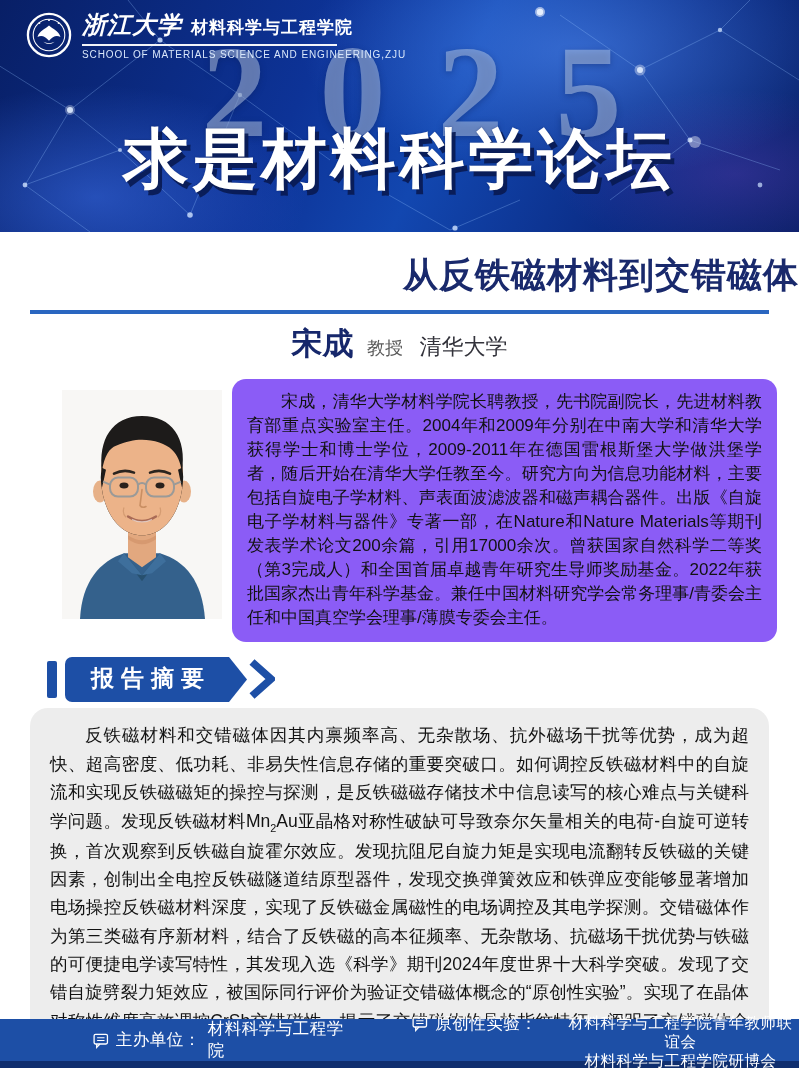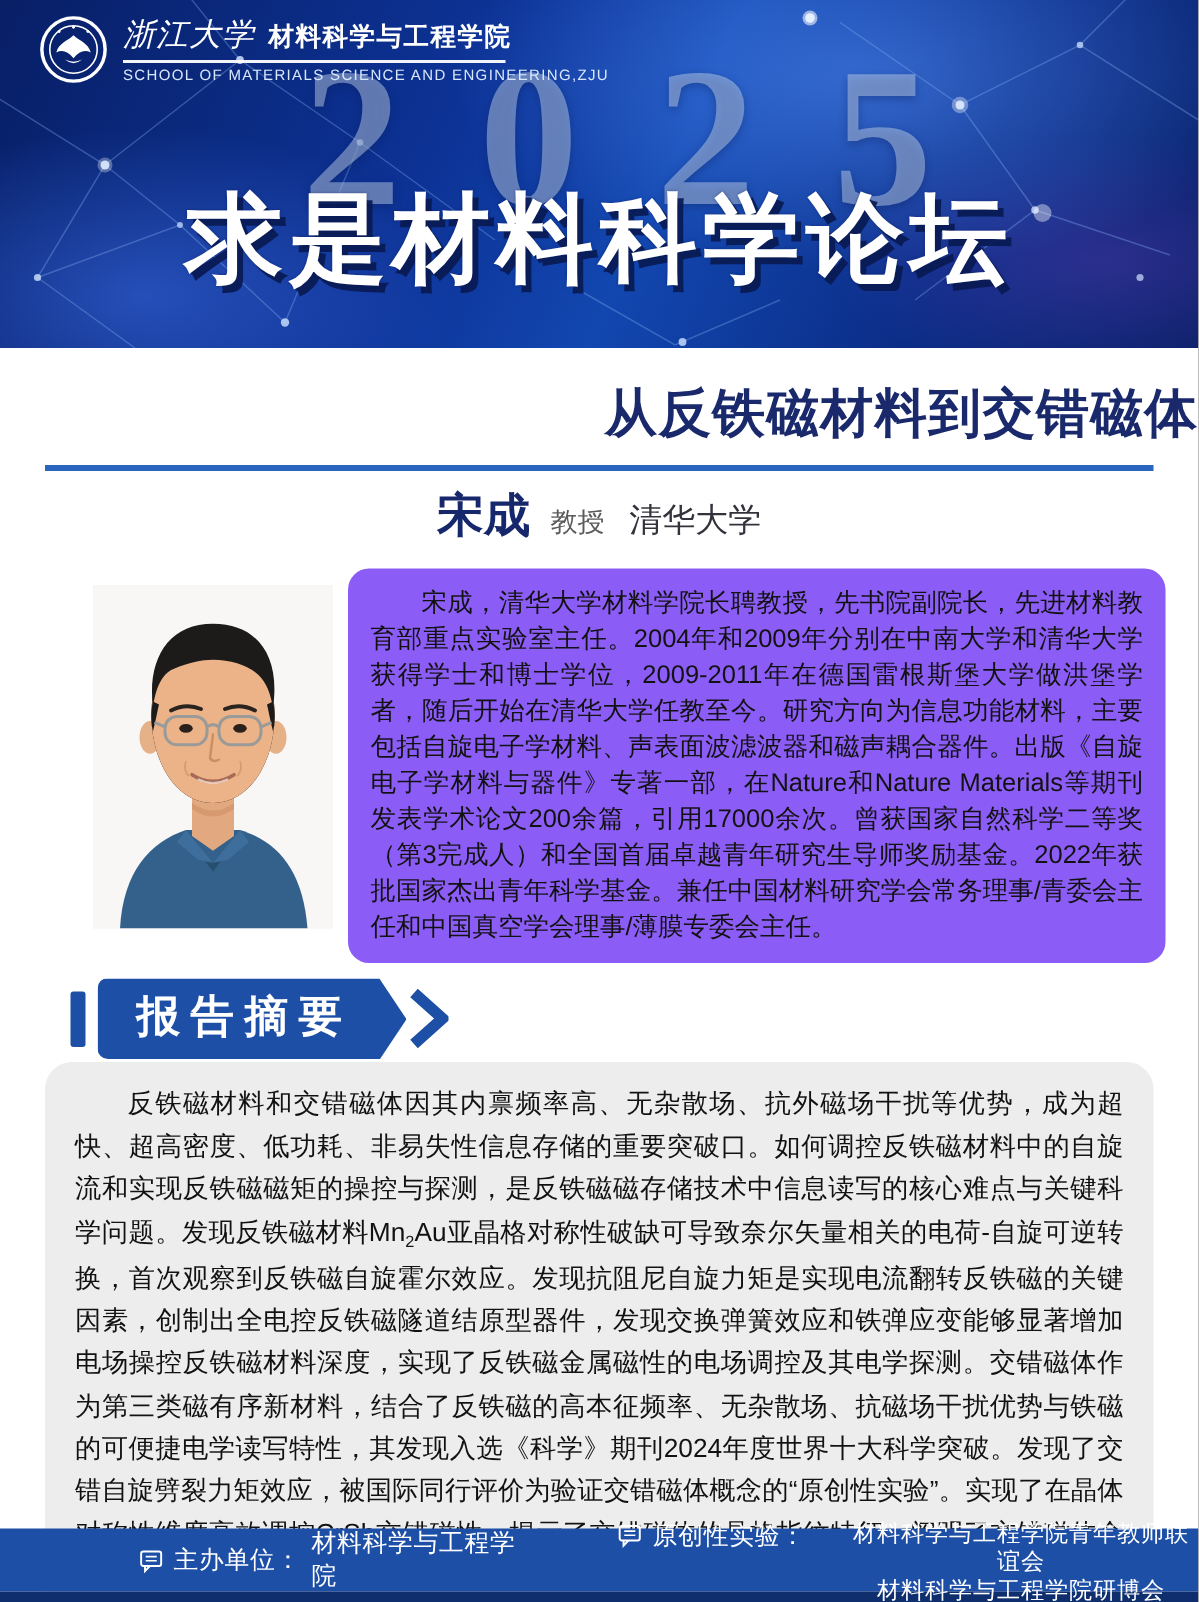--- a/index.html
+++ b/index.html
@@ -15,21 +15,21 @@
     background-image:
       radial-gradient(ellipse 420px 200px at 72% 22%, rgba(90,150,255,.50), transparent 65%),
       radial-gradient(ellipse 300px 160px at 12% 85%, rgba(60,110,230,.55), transparent 70%),
       radial-gradient(ellipse 260px 120px at 92% 75%, rgba(120,70,200,.30), transparent 70%),
       linear-gradient(115deg,#081f66 0%,#0d3397 38%,#1247b0 55%,#0b2d87 78%,#081f66 100%);
   }
   .plexus{ position:absolute; inset:0; }
   .logo-row{ position:absolute; top:9px; left:26px; display:flex; align-items:center; gap:10px; z-index:3; }
   .seal{ width:46px; height:46px; flex:0 0 auto; }
   .logo-cn{ display:flex; align-items:baseline; gap:9px; color:#fff; white-space:nowrap; }
-  .logo-univ{ font-size:21px; font-weight:normal; font-style:italic; letter-spacing:1px; }
+  .logo-univ{ font-size:24px; font-weight:bold; font-style:italic; letter-spacing:1px; }
   .logo-dept{ font-size:17px; font-weight:bold; letter-spacing:1px; }
   .logo-underline{ height:2px; background:rgba(255,255,255,.95); margin:3px 0 3px; width:255px; }
   .logo-en{ font-size:10px; color:#d9e7fb; letter-spacing:.9px; white-space:nowrap; }
   .year{
     position:absolute; top:26px; left:12px; width:100%; text-align:center; z-index:1;
     font-family:Liberation Serif, serif; font-weight:bold;
     font-size:132px; line-height:1; letter-spacing:52px; text-indent:52px;
     color:rgba(193,208,234,.48); text-shadow:0 2px 6px rgba(10,30,90,.35);
   }
   .forum-title{
@@ -48,21 +48,21 @@
   .photo{ width:160px; height:229px; flex:0 0 auto; margin-top:11px; background:#f7f6f4; }
   .bio-box{
     flex:1; background:#8b5cf6; border-radius:14px; padding:11px 15px 12px;
     font-size:17px; line-height:1.415; text-align:justify; color:#121212;
   }
   .bio-box p{ text-indent:2em; }
   
   .section-header{ display:flex; align-items:center; margin:17px 0 0 47px; height:40px; }
   .sec-bar{ width:10px; height:37px; background:#1d4fa6; border-radius:2px; margin-right:8px; }
   .sec-badge{
-    background:#1d4fa6; color:#fff; font-size:29px; font-weight:bold; letter-spacing:7px;
+    background:#1d4fa6; color:#fff; font-size:23px; font-weight:bold; letter-spacing:7px;
     padding:6px 36px 8px 26px; border-radius:7px;
     clip-path:polygon(0 0, calc(100% - 18px) 0, 100% 50%, calc(100% - 18px) 100%, 0 100%);
   }
   .sec-chevron{ margin-left:1px; }
   
   .abstract-box{
     margin:9px 30px 0; background:#ededed; border-radius:18px; padding:13px 20px 14px;
     font-size:17.5px; line-height:1.62; text-align:justify; color:#121212;
   }
   .abstract-box p{ text-indent:2em; }

